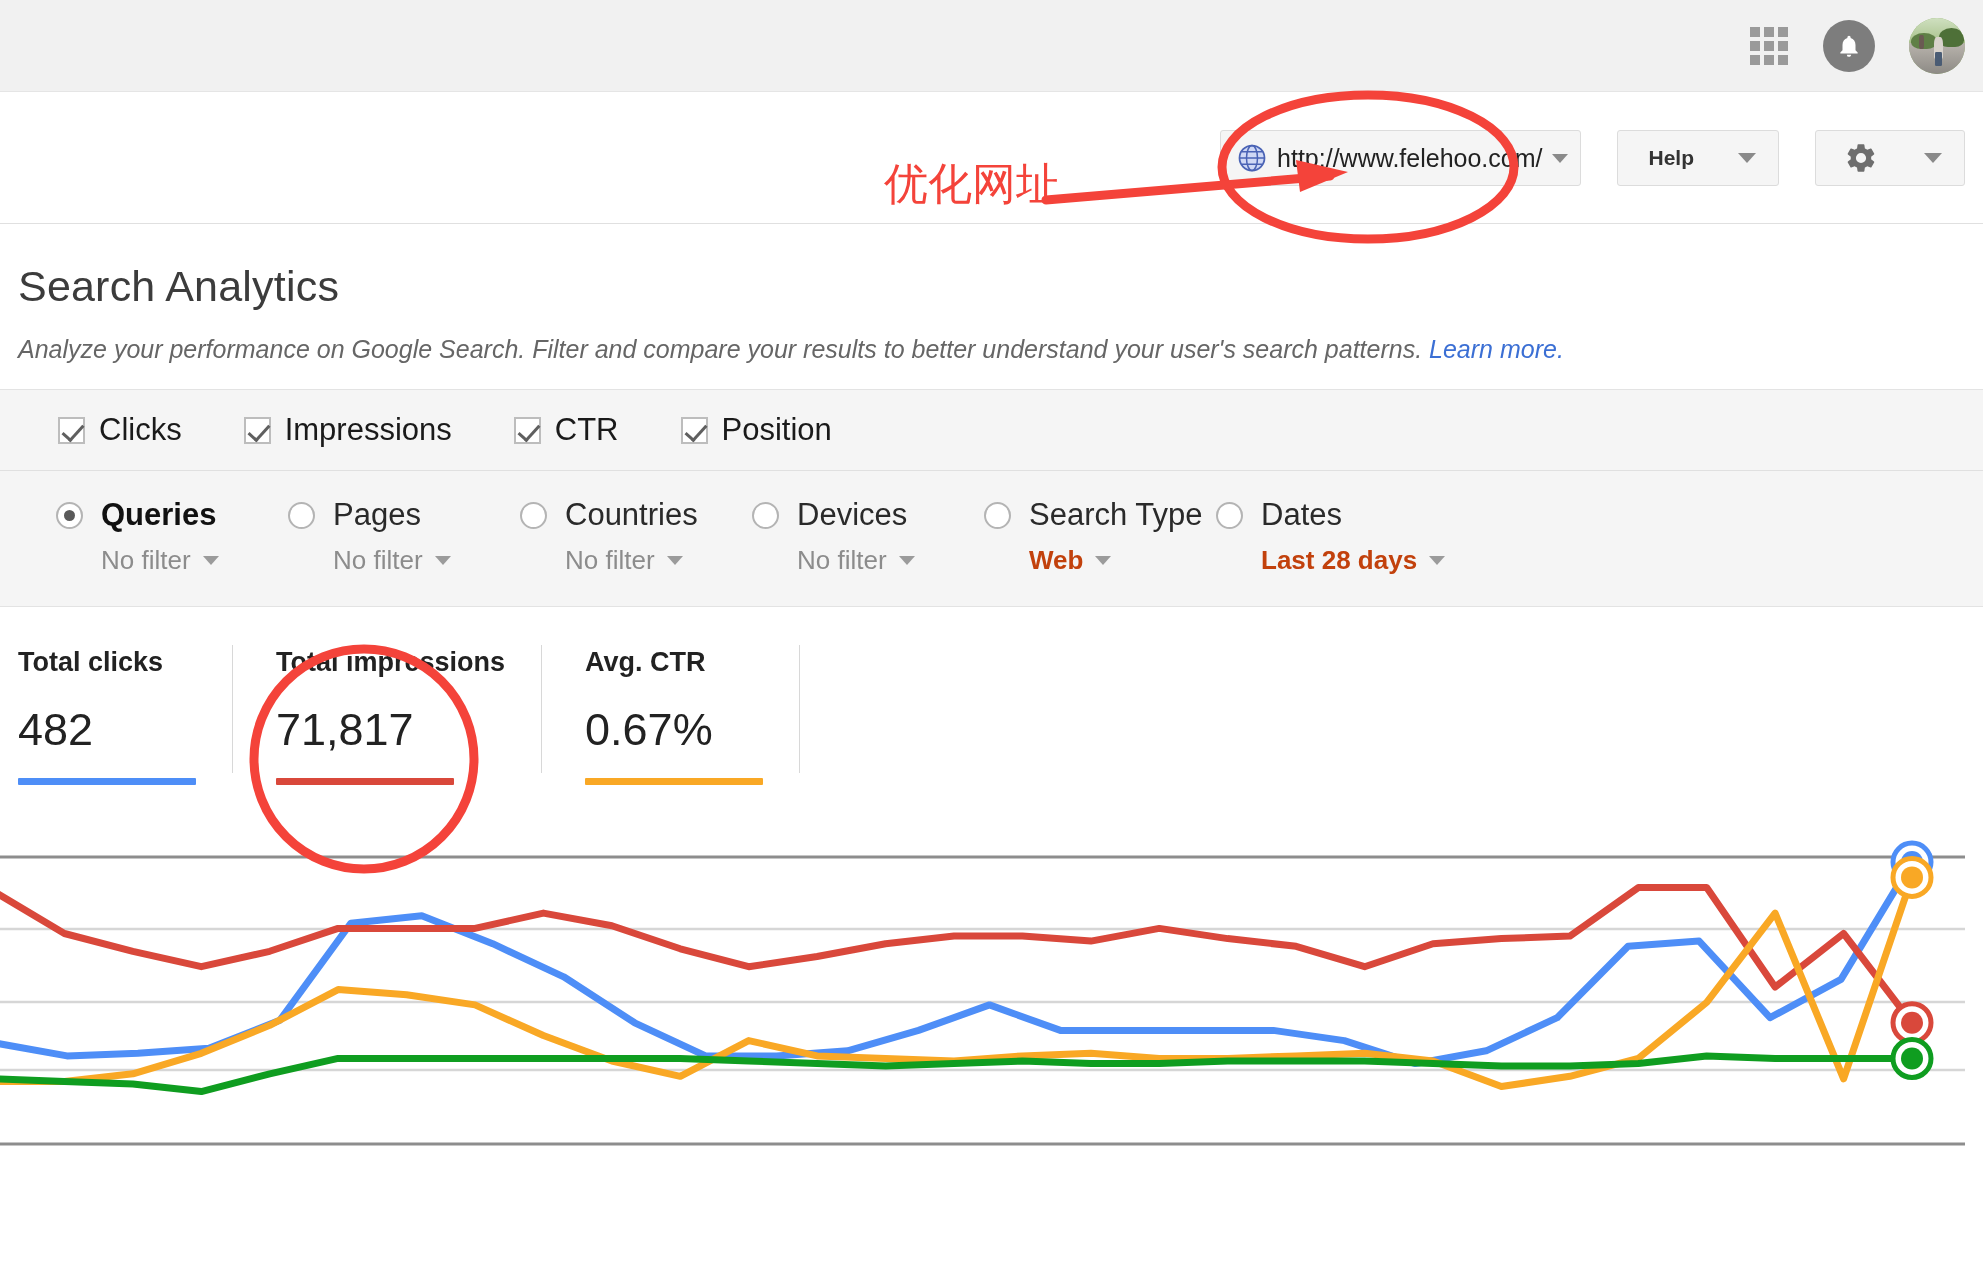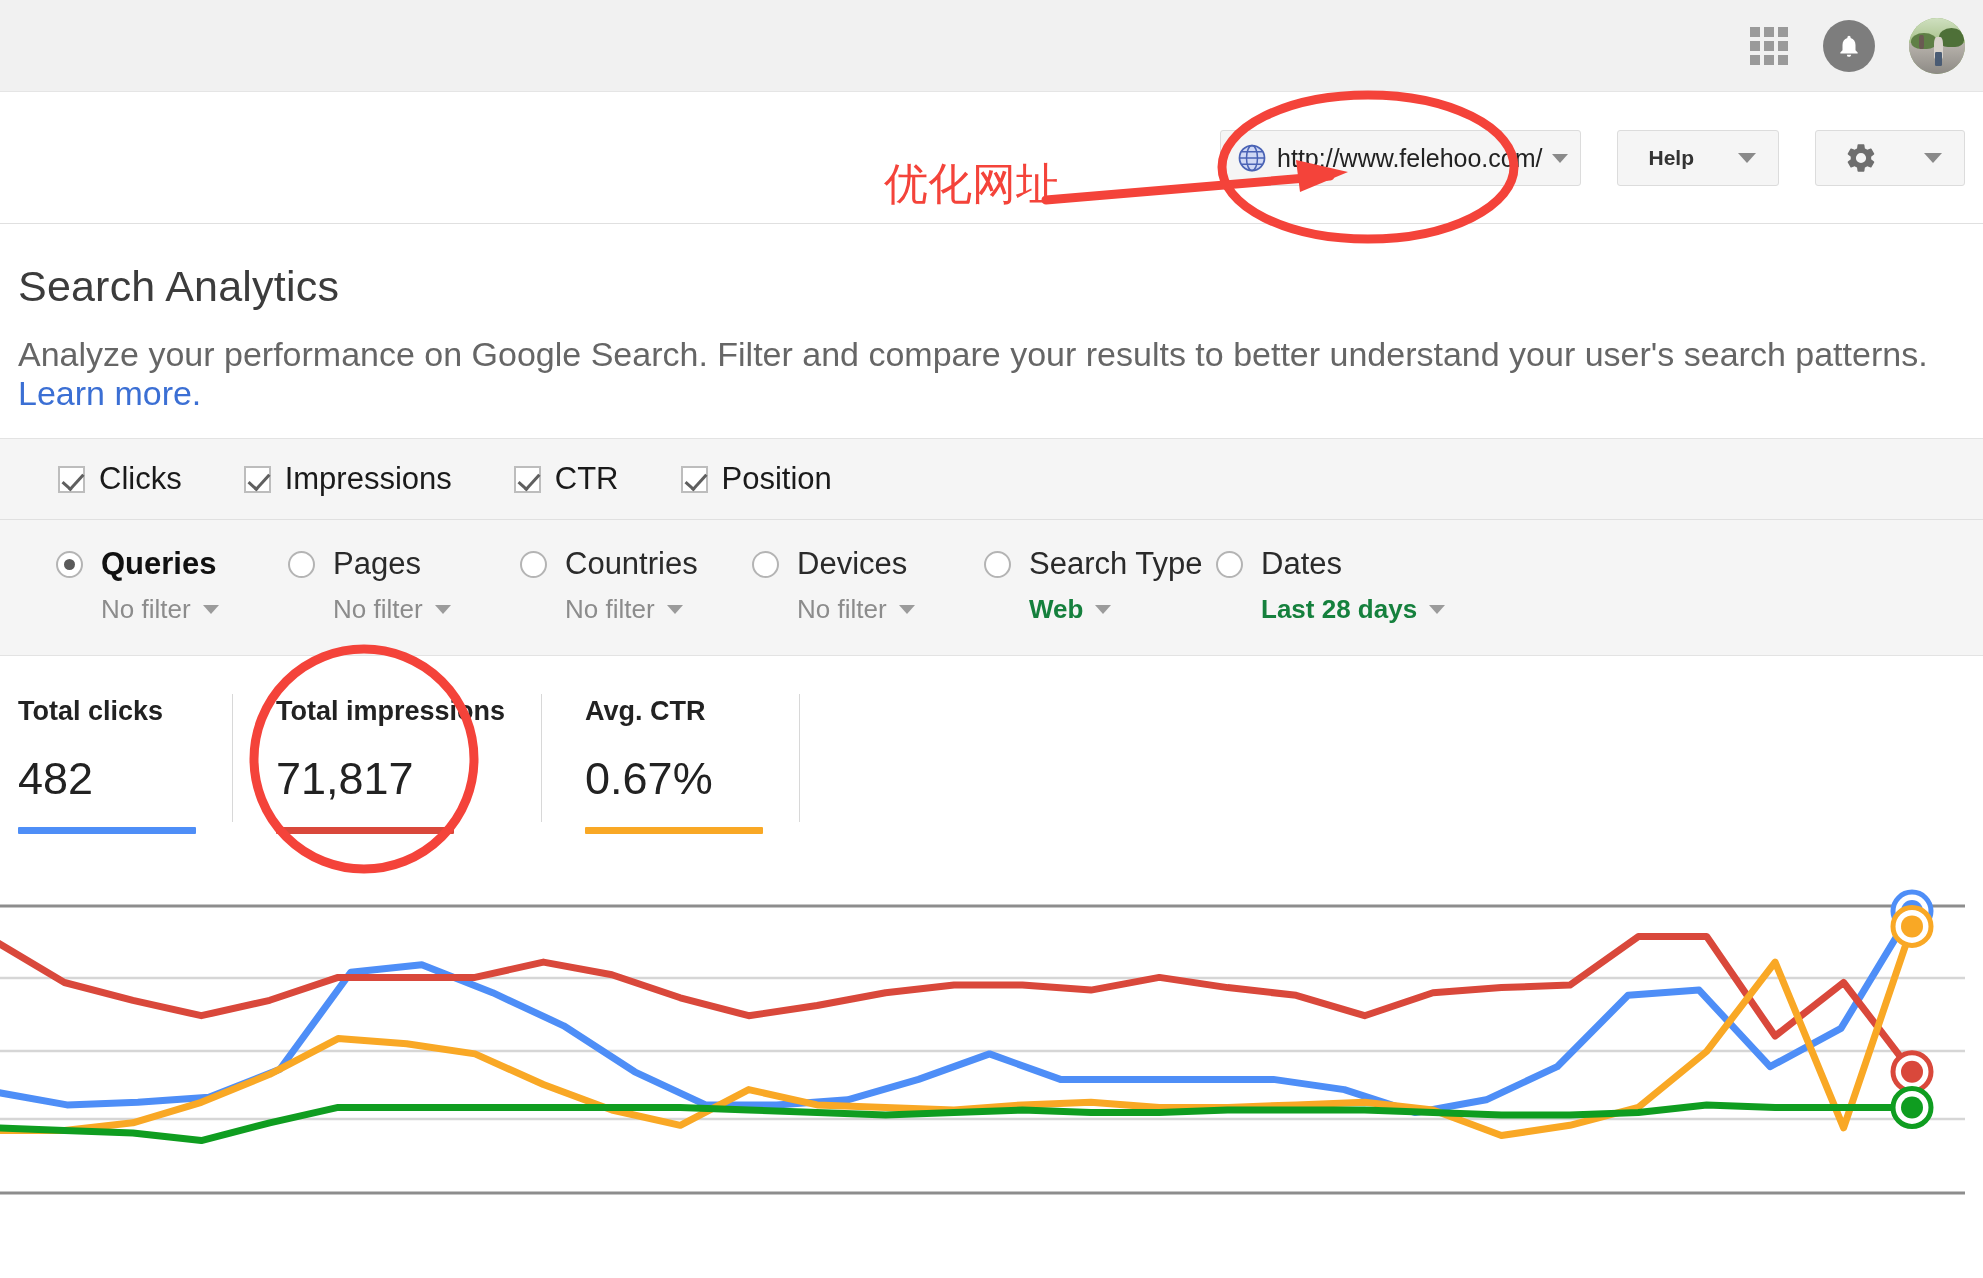--- a/index.html
+++ b/index.html
@@ -128,23 +128,24 @@
   .page-inner { padding: 0 18px; }
 
   .page-title {
     font-size: 43px;
     font-weight: normal;
     color: #3c3c3c;
     padding: 38px 0 0 0;
     letter-spacing: 0.2px;
   }
   .page-desc {
-    font-size: 34px;
+    font-size: 25px;
     color: #666;
     padding-top: 24px;
+    font-style: italic;
   }
   .page-desc a { color: #3b6fd4; text-decoration: none; }
 
   
   .filter-panel {
     margin-top: 25px;
     background: #f5f5f5;
     border: 1px solid #e3e3e3;
     border-left: none; border-right: none;
   }
@@ -208,21 +209,21 @@
     margin-top: 12px;
     margin-left: 45px;
     font-size: 26px;
     color: #8c8c8c;
     display: flex;
     align-items: center;
     gap: 12px;
     cursor: pointer;
     white-space: nowrap;
   }
-  .dim-filter.active { color: #15803d; font-weight: bold; }
+  .dim-filter.active { color: #c2410c; font-weight: bold; }
   .dim-filter .caret { border-top-color: #9b9b9b; border-left-width: 8px; border-right-width: 8px; border-top-width: 9px; }
   .dim.w-wide { min-width: 262px; }
   .dim.w-type { min-width: 232px; }
 
   
   .summary {
     display: flex;
     padding: 40px 0 0 0;
   }
   .sumcell {

